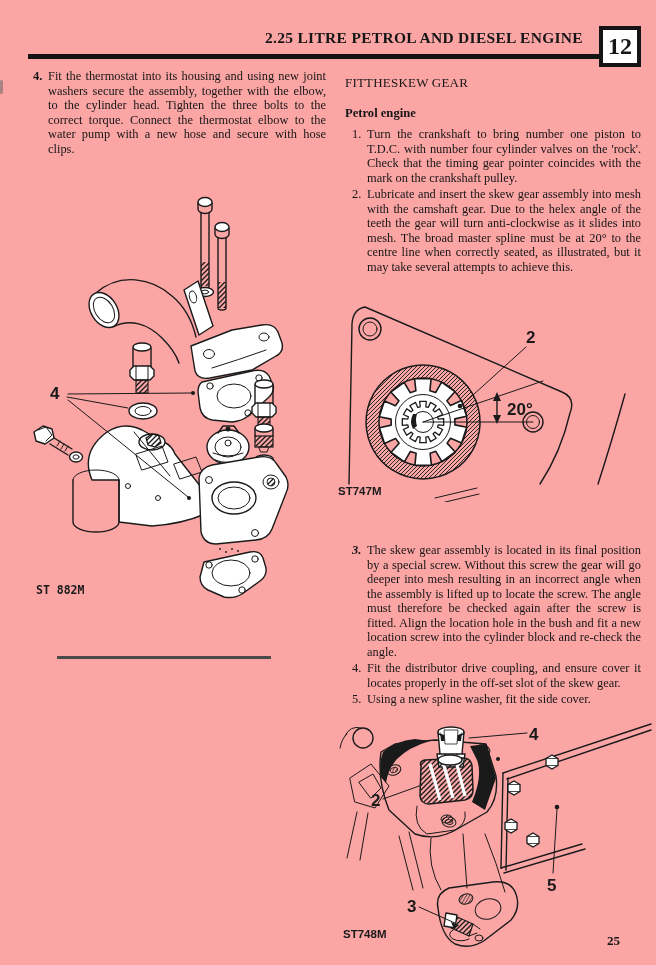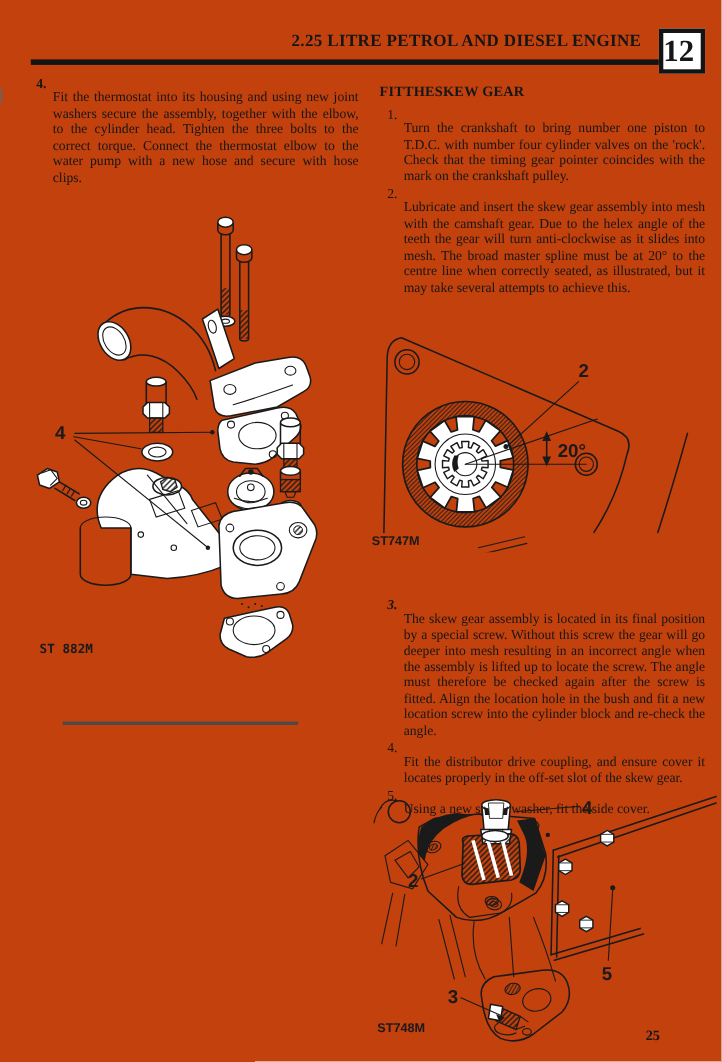--- a/index.html
+++ b/index.html
@@ -1,47 +1,47 @@
 <!DOCTYPE html>
 <html><head>
 <meta charset="utf-8">
 <style>
   *{margin:0;padding:0;box-sizing:border-box}
   html,body{background:#fff}
-  .page{position:relative;width:656px;height:965px;background:#c2410c;overflow:hidden;
+  .page{position:relative;width:656px;height:965px;background:#fca5a5;overflow:hidden;
         font-family:"Liberation Serif",serif;color:#161616;}
 
   
   .header-title{position:absolute;top:29px;right:73px;font-size:15.5px;font-weight:700;
                 letter-spacing:.3px;white-space:nowrap;}
   .header-rule{position:absolute;left:28px;top:54px;width:572px;height:5px;background:#141414;}
   .chapter-box{position:absolute;left:599px;top:26px;width:42px;height:41px;border:4px solid #141414;
-               display:flex;align-items:center;
-               font-size:28px;font-weight:700;background:#fff;}
+               display:flex;align-items:center;justify-content:center;
+               font-size:24px;font-weight:700;background:#fff;}
 
   
   .col-left{position:absolute;left:33px;top:69px;width:293px;}
   .col-right-1{position:absolute;left:345px;top:75px;width:296px;}
   .col-right-2{position:absolute;left:345px;top:543px;width:296px;}
   .step{display:flex;font-size:12.4px;line-height:14.5px;}
   .step .num{flex:none;width:15px;}
-  .step .txt{flex:1;text-align:justify;margin-top:12px;}
+  .step .txt{flex:1;text-align:justify;}
   .num-bold{font-weight:700}
   .num-bi{font-weight:700;font-style:italic}
-  .sec-head{font-size:13px;font-weight:700;letter-spacing:.2px;}
+  .sec-head{font-size:13px;font-weight:400;letter-spacing:.2px;}
   .sub-head{font-size:12.6px;font-weight:700;margin-top:15px;}
   .rsteps{margin-left:7px;margin-top:6px;display:flex;flex-direction:column;gap:2px;}
 
   .fig{position:absolute;}
   .fig-st882m{left:12px;top:180px;}
   .fig-st747m{left:337px;top:302px;}
   .fig-st748m{left:335px;top:716px;}
 
   .divider{position:absolute;left:57px;top:656px;width:214px;height:2.5px;background:#4a4a4a;}
-  .page-num{position:absolute;left:587px;top:933px;font-size:13px;font-weight:700;}
+  .page-num{position:absolute;left:607px;top:933px;font-size:13px;font-weight:700;}
   .smudge{position:absolute;left:0;top:80px;width:3px;height:14px;background:#666;opacity:.55;border-radius:2px;}
 
   
   svg .ln{stroke:#1a1a1a;fill:none;stroke-width:1.4;stroke-linecap:round;stroke-linejoin:round;}
   svg .lnthin{stroke:#1a1a1a;fill:none;stroke-width:1;stroke-linecap:round;}
   svg .wh{fill:#fff;stroke:#1a1a1a;stroke-width:1.4;stroke-linejoin:round;}
   svg .dk{fill:#1a1a1a;stroke:none;}
   svg .callout{font:bold 17px "Liberation Sans",sans-serif;fill:#1a1a1a;}
   svg .angle{font:bold 17px "Liberation Sans",sans-serif;fill:#1a1a1a;}
   svg .figlabel{font:bold 11.5px "Liberation Sans",sans-serif;fill:#1a1a1a;}
@@ -204,20 +204,21 @@
       <text class="callout" x="38" y="219">4</text>
       <path class="lnthin" d="M56,214 L180,213 M55,217 L116,228 M56,220 L176,317" stroke-width="1.3"></path>
       <circle class="dk" cx="181" cy="213" r="2"></circle>
       <circle class="dk" cx="177" cy="318" r="2"></circle>
     </g>
     <text class="figlabel-mono" x="24" y="414">ST 882M</text>
   </svg>
 
   <div class="col-right-1">
     <div class="sec-head">FITTHESKEW GEAR</div>
+    <div class="sub-head">Petrol engine</div>
     <div class="rsteps">
       <div class="step">
         <span class="num">1.</span>
         <span class="txt">Turn the crankshaft to bring number one piston to T.D.C. with number four cylinder valves on the 'rock'. Check that the timing gear pointer coincides with the mark on the crankshaft pulley.</span>
       </div>
       <div class="step">
         <span class="num">2.</span>
         <span class="txt">Lubricate and insert the skew gear assembly into mesh with the camshaft gear. Due to the helex angle of the teeth the gear will turn anti-clockwise as it slides into mesh. The broad master spline must be at 20° to the centre line when correctly seated, as illustrated, but it may take several attempts to achieve this.</span>
       </div>
     </div>

